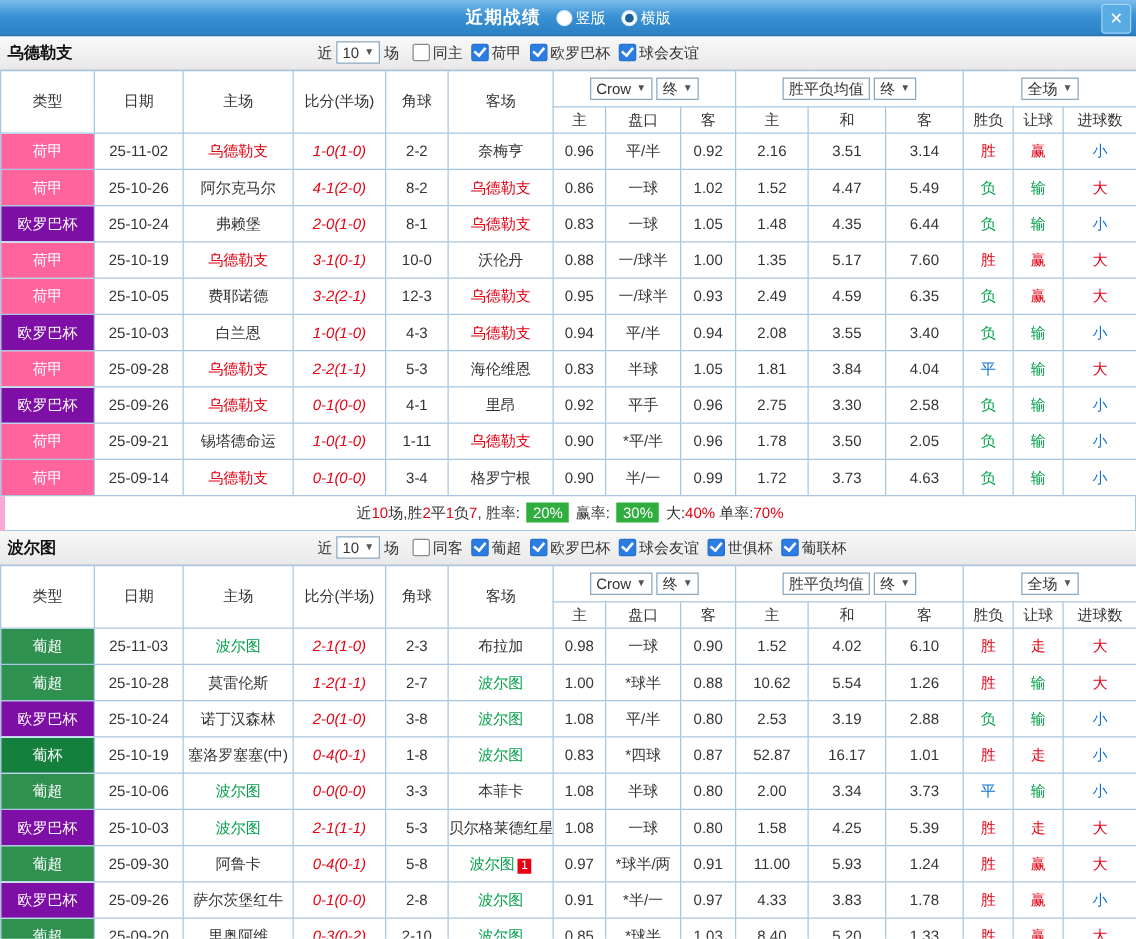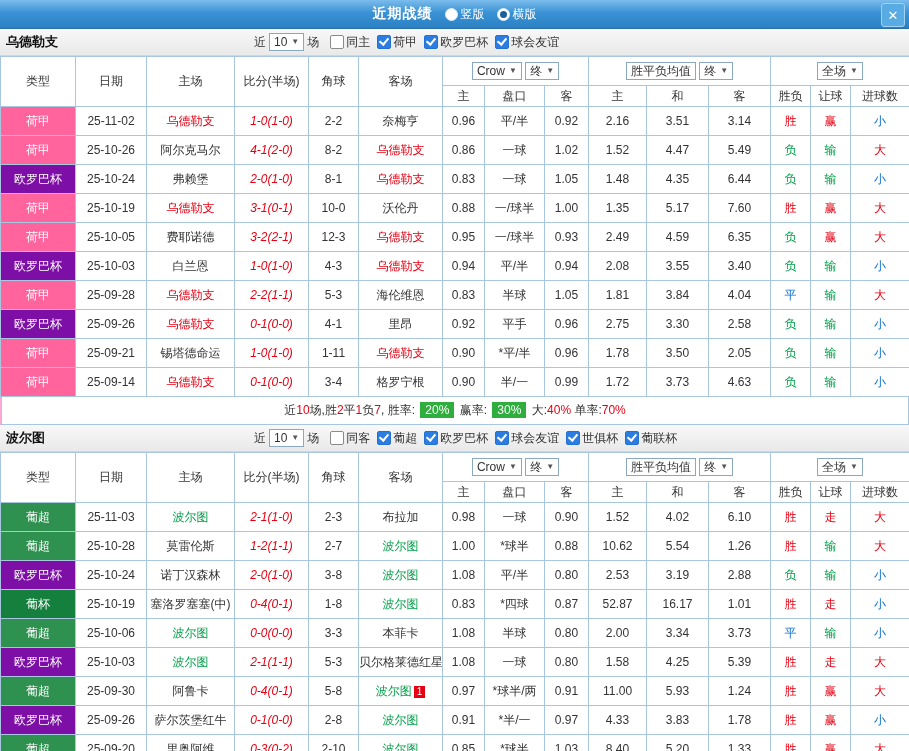--- a/index.html
+++ b/index.html
@@ -47,21 +47,21 @@
   .lea-cup{background:#15803d;}
   .c-red{color:#e60012;}
   .c-green{color:#00a048;}
   .c-blue{color:#0a6fd0;}
   .score{color:#e60012;font-style:italic;}
   .tname{cursor:pointer;}
   .badge{display:inline-block;background:#e60012;color:#fff;font-size:10px;line-height:12px;
          padding:0 3px;margin-left:2px;}
   .badge:empty{display:none;}
   .summary{height:27px;line-height:26px;text-align:center;font-size:12px;color:#333;
-           border-left:2px solid #f9a8d4;border-right:1px solid #a9c6e1;border-bottom:1px solid #a9c6e1;}
+           border-left:4px solid #f9a8d4;border-right:1px solid #a9c6e1;border-bottom:1px solid #a9c6e1;}
   .chip{background:#2fae3e;color:#fff;padding:1px 5px;margin:0 2px;}
 </style>
 </head>
 <body>
 
 <div class="topbar">
   <span class="topbar-title">近期战绩</span>
   <span class="radio-opt">
     <span class="radio off"></span>
     <span>竖版</span>

